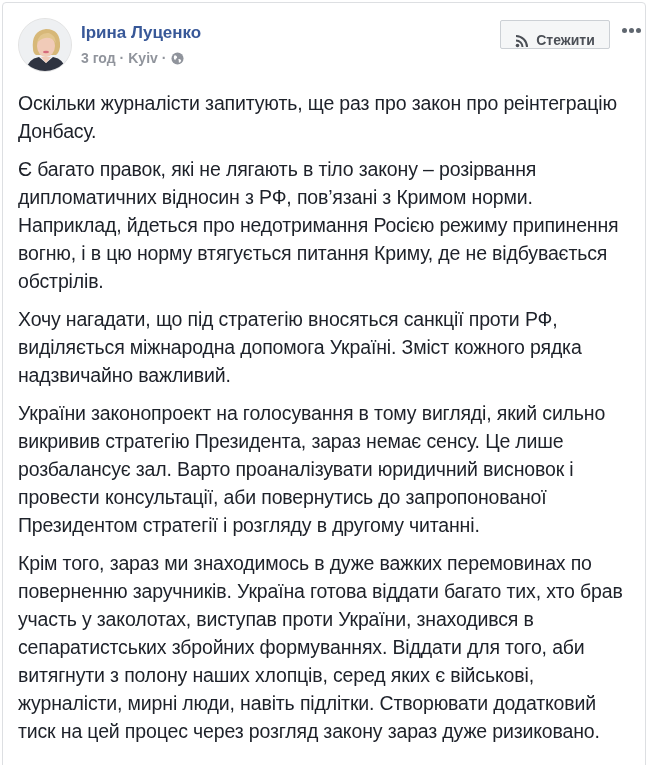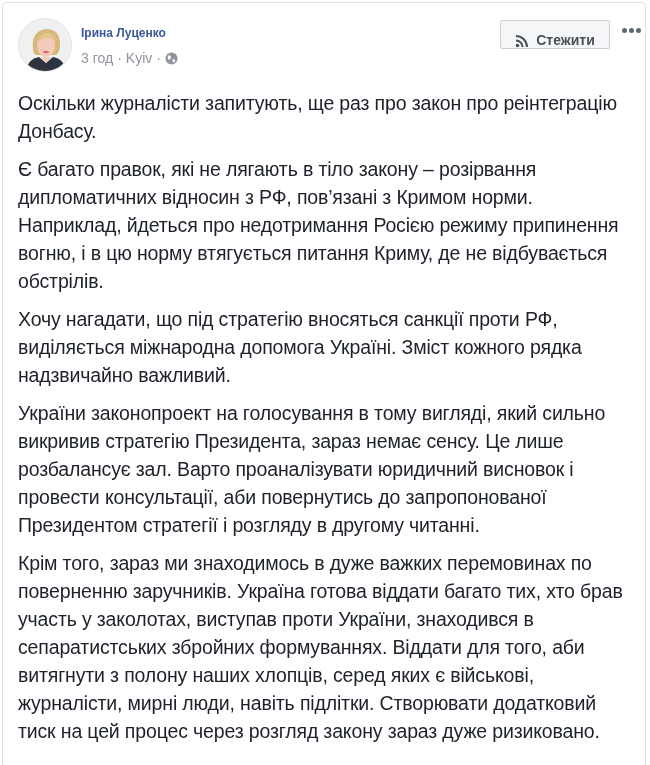--- a/index.html
+++ b/index.html
@@ -1,21 +1,21 @@
 <!DOCTYPE html>
 <html><head>
   <meta charset="utf-8">
   <style>
     html, body { margin: 0; padding: 0; background: #ffffff; }
     body { width: 650px; height: 765px; overflow: hidden; position: relative; font-family: "Liberation Sans", sans-serif; }
     .card { position: absolute; left: 2px; top: 2px; width: 644px; height: 780px; border: 1px solid #dddfe2; border-radius: 4px; background: #fff; box-sizing: border-box; }
     .header { position: absolute; left: 0; top: 0; width: 100%; height: 72px; }
     .avatar { position: absolute; left: 15px; top: 15px; width: 54px; height: 54px; border-radius: 50%; overflow: hidden; background: #e9ebee; border: 1px solid #e3e3e3; box-sizing: border-box; }
-    .name { position: absolute; left: 78px; top: 20px; font-size: 12px; font-weight: bold; color: #385898; line-height: 20px; cursor: pointer; }
-    .meta { position: absolute; left: 78px; top: 46px; font-size: 14px; color: #90949c; line-height: 18px; display: flex; align-items: center; gap: 4px; }
+    .name { position: absolute; left: 78px; top: 20px; font-size: 17px; font-weight: bold; color: #385898; line-height: 20px; cursor: pointer; }
+    .meta { position: absolute; left: 78px; top: 46px; font-size: 14px; color: #90949c; line-height: 18px; display: flex; align-items: center; gap: 4px; font-weight: bold; }
     .meta .dot { color: #90949c; }
     .globe { display: inline-block; width: 13px; height: 13px; vertical-align: middle; }
     .follow-btn { position: absolute; left: 497px; top: 17px; width: 110px; height: 29px; border: 1px solid #ccd0d5; border-radius: 2px; background: #f5f6f7; box-sizing: border-box; display: flex; align-items: flex-end; justify-content: center; gap: 7px; font-size: 14px; font-weight: bold; color: #4b4f56; cursor: pointer; }
     .more-btn { position: absolute; left: 617px; top: 20px; width: 22px; height: 14px; display: flex; align-items: center; justify-content: center; gap: 2px; cursor: pointer; }
     .more-btn span { display: block; width: 5px; height: 5px; border-radius: 50%; background: #606770; }
     .body { position: absolute; left: 15px; top: 78px; width: 620px; color: #1d2129; font-size: 19.5px; line-height: 28px; letter-spacing: -0.15px; }
     .body p { margin: 8px 0 10px 0; }
   </style>
 </head>
 <body>

